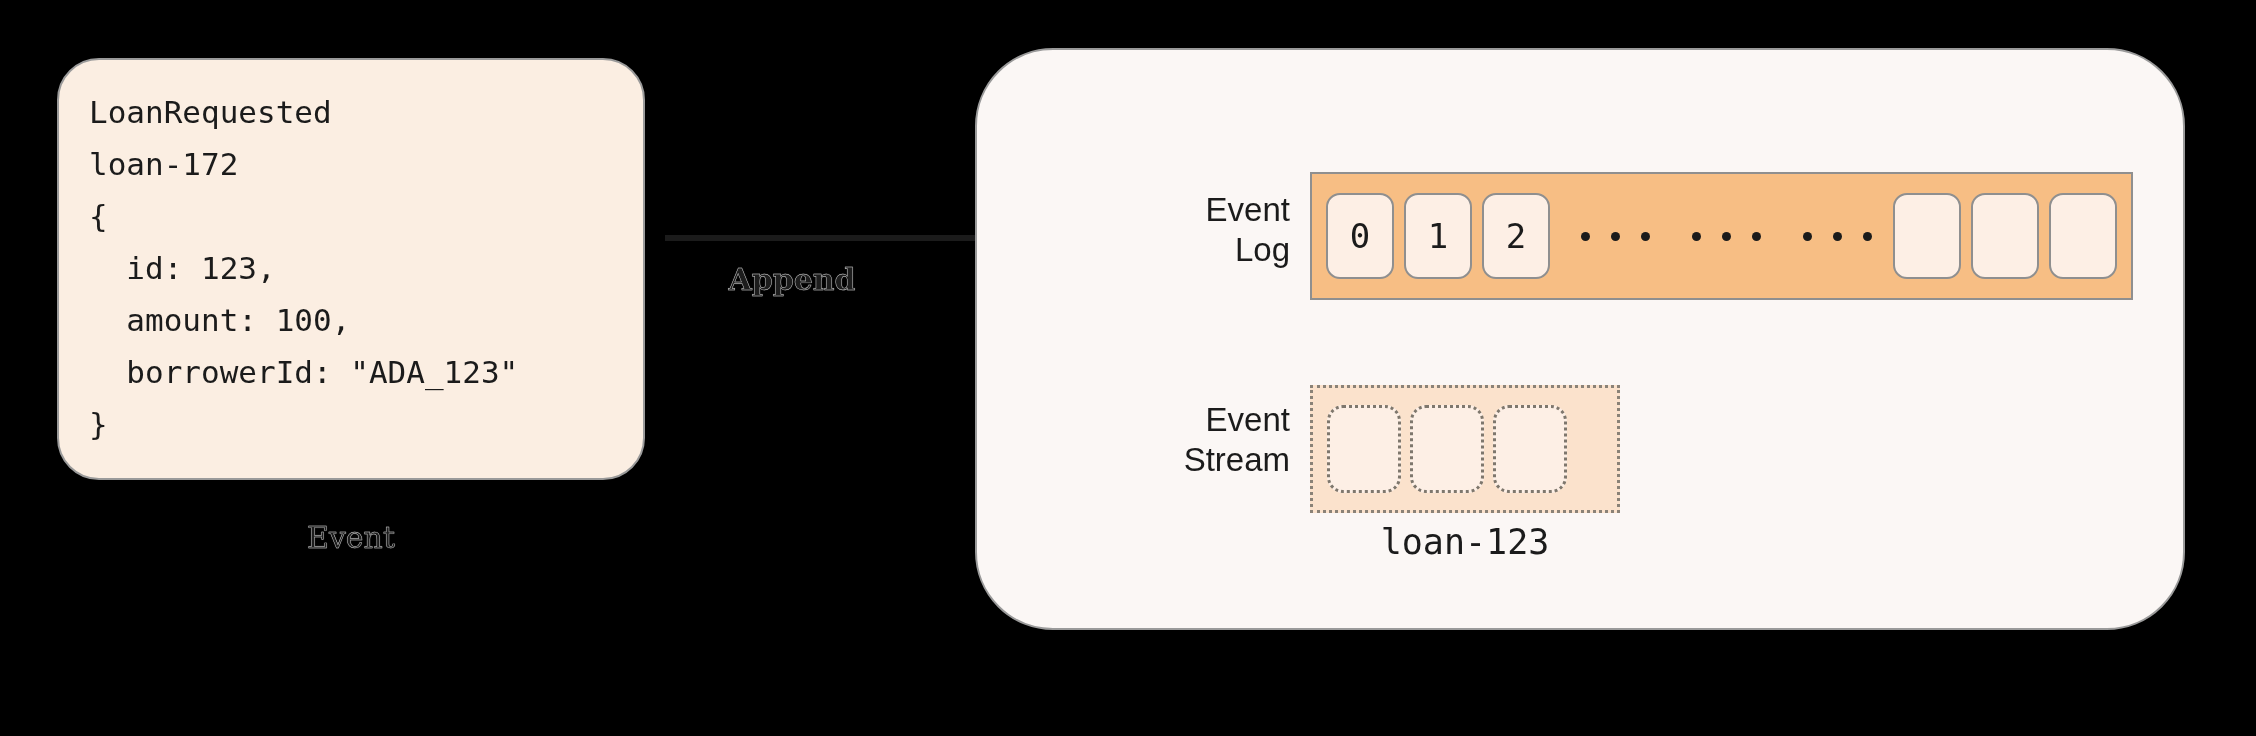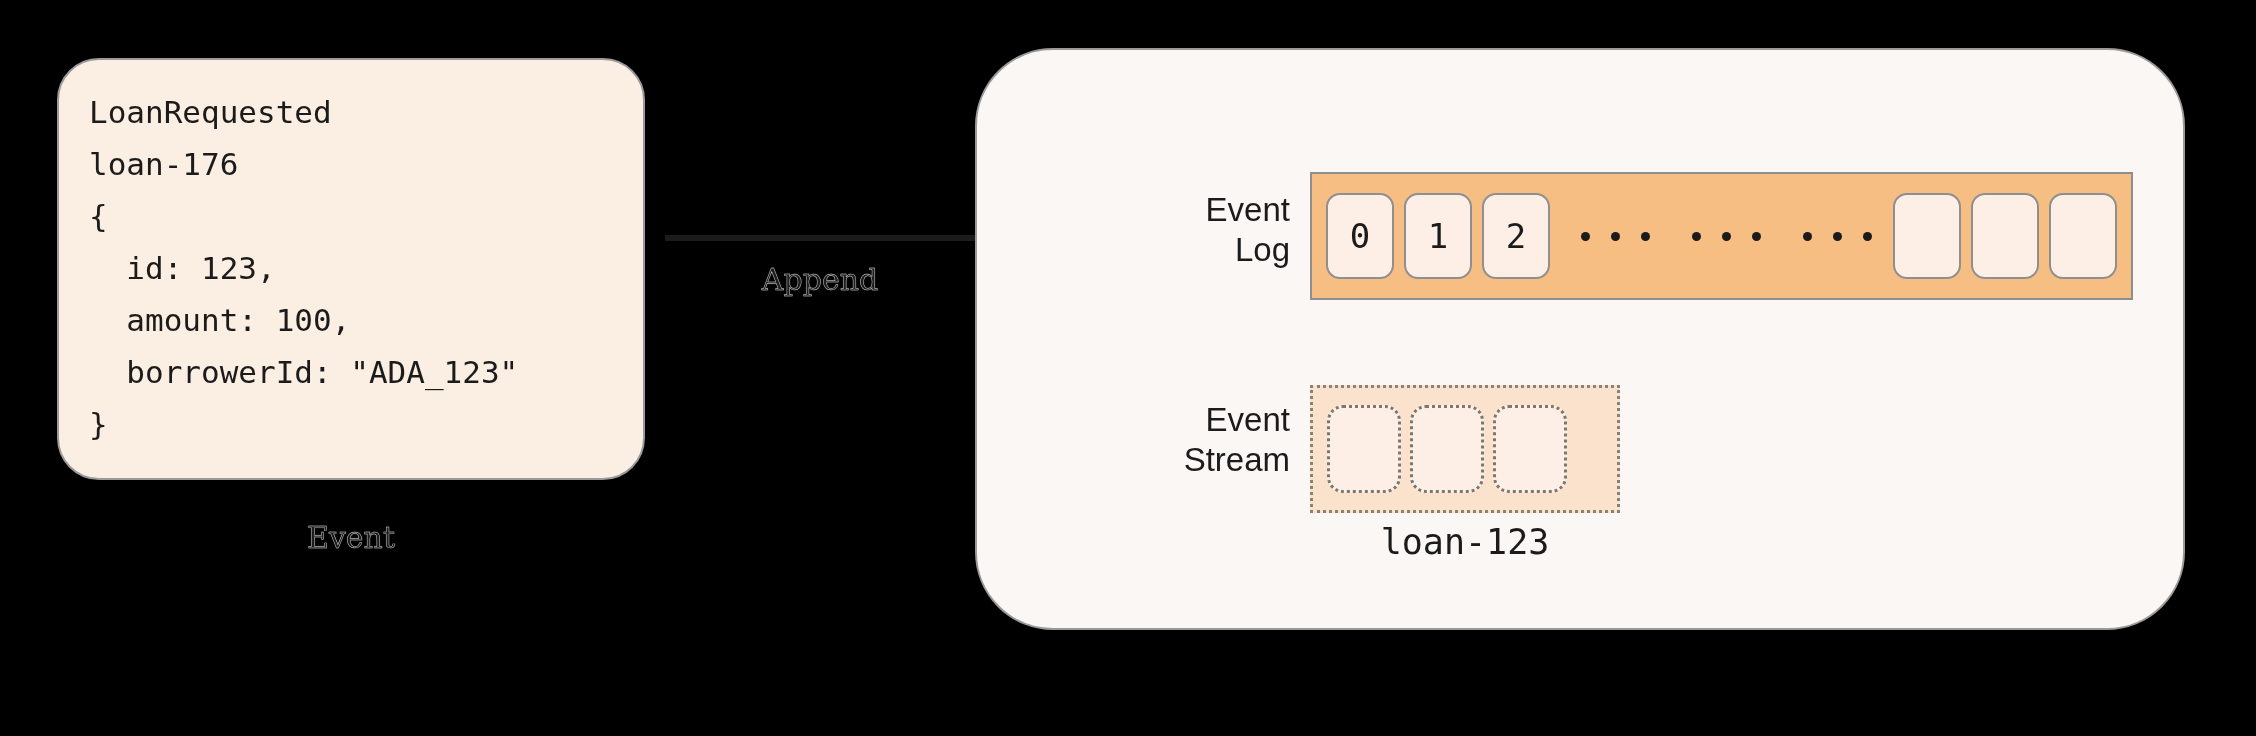--- a/index.html
+++ b/index.html
@@ -59,24 +59,25 @@
   
   #connector {
     position: absolute;
     left: 0;
     top: 0;
     width: 2256px;
     height: 736px;
     pointer-events: none;
   }
   #append-label {
-    left: 660px;
+    left: 632px;
     top: 262px;
     width: 320px;
     font-size: 30px;
+    font-weight: bold;
   }
 
   
   #db-container {
     position: absolute;
     left: 975px;
     top: 48px;
     width: 1210px;
     height: 582px;
     background: #FBF7F5;
@@ -193,21 +194,21 @@
     color: #1b1b1b;
   }
 </style>
 </head>
 <body>
 
 <div id="canvas">
 
   <div id="event-card">
     <pre id="event-code">LoanRequested
-loan-176
+loan-172
 {
   id: 123,
   amount: 100,
   borrowerId: "ADA_123"
 }</pre>
   </div>
   <div class="outer-label" id="event-caption">Event</div>
 
   <svg id="connector" viewBox="0 0 2256 736" width="2256" height="736">
 

